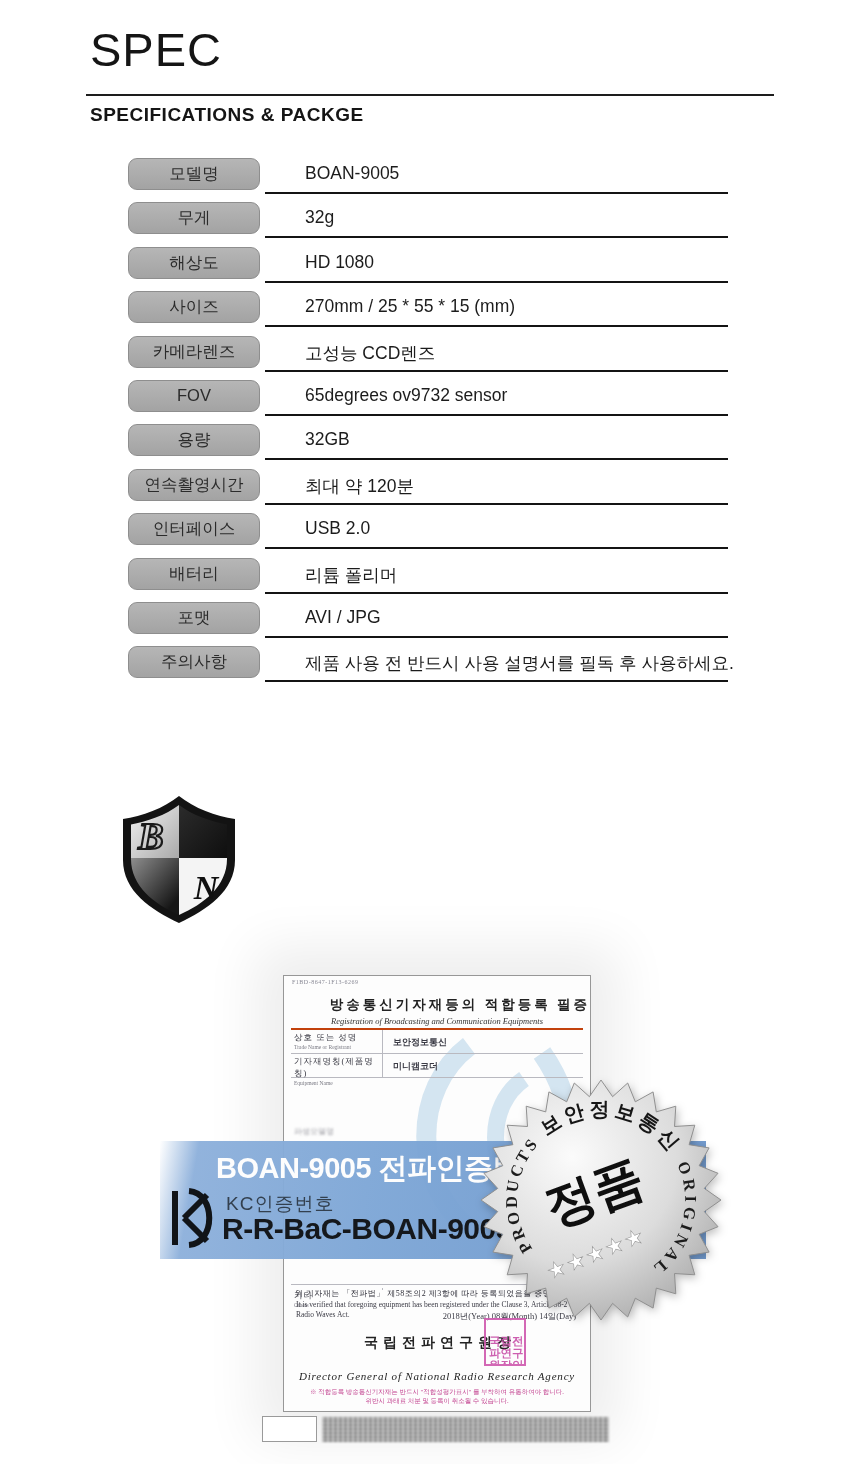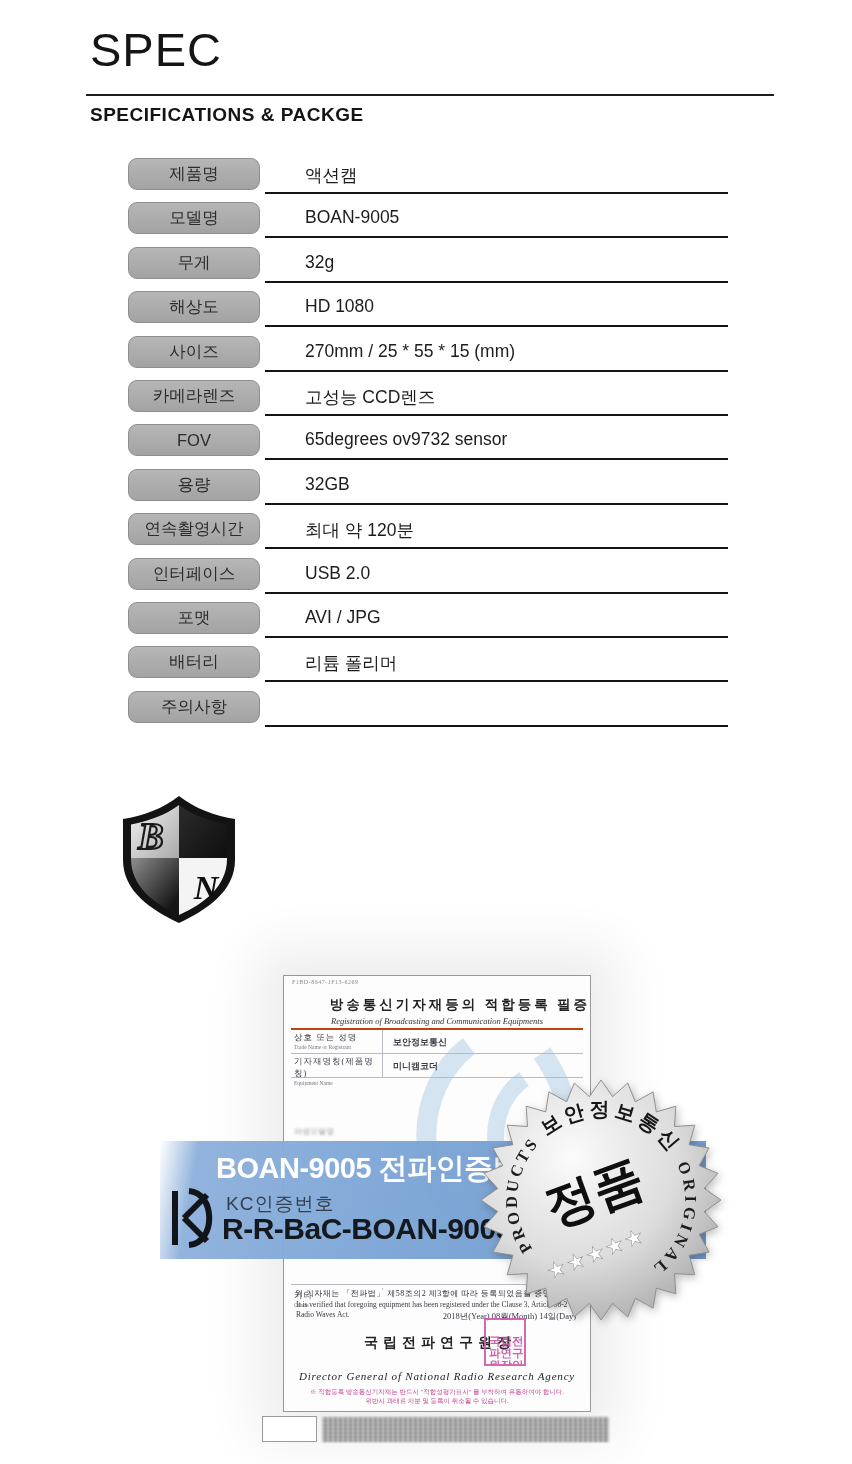--- a/index.html
+++ b/index.html
@@ -75,25 +75,20 @@
 <body>
 
 <div class="page">
 
   <div class="spec-title">SPEC</div>
   <div class="title-rule"></div>
   <div class="spec-subtitle">SPECIFICATIONS &amp; PACKGE</div>
 
   <div class="spec-table">
     <div class="srow">
-      <div class="pill">제품명</div>
-      <div class="sval">액션캠</div>
-      <div class="sline"></div>
-    </div>
-    <div class="srow">
       <div class="pill">모델명</div>
       <div class="sval">BOAN-9005</div>
       <div class="sline"></div>
     </div>
     <div class="srow">
       <div class="pill">무게</div>
       <div class="sval">32g</div>
       <div class="sline"></div>
     </div>
     <div class="srow">
@@ -125,31 +120,32 @@
       <div class="pill">연속촬영시간</div>
       <div class="sval">최대 약 120분</div>
       <div class="sline"></div>
     </div>
     <div class="srow">
       <div class="pill">인터페이스</div>
       <div class="sval">USB 2.0</div>
       <div class="sline"></div>
     </div>
     <div class="srow">
+      <div class="pill">배터리</div>
+      <div class="sval">리튬 폴리머</div>
+      <div class="sline"></div>
+    </div>
+    <div class="srow">
       <div class="pill">포맷</div>
       <div class="sval">AVI / JPG</div>
       <div class="sline"></div>
     </div>
     <div class="srow">
-      <div class="pill">배터리</div>
-      <div class="sval">리튬 폴리머</div>
-      <div class="sline"></div>
-    </div>
-    <div class="srow">
       <div class="pill">주의사항</div>
+      <div class="sval">제품 사용 전 반드시 사용 설명서를 필독 후 사용하세요.</div>
       <div class="sline"></div>
     </div>
   </div>
 
   <div class="badge">
     <svg width="122" height="136" viewBox="0 0 122 136">
       <defs>
         <linearGradient id="gLight" x1="0" y1="0" x2="1" y2="1">
           <stop offset="0" stop-color="#ffffff"></stop>
             <stop offset="1" stop-color="#a9a9a9"></stop>

